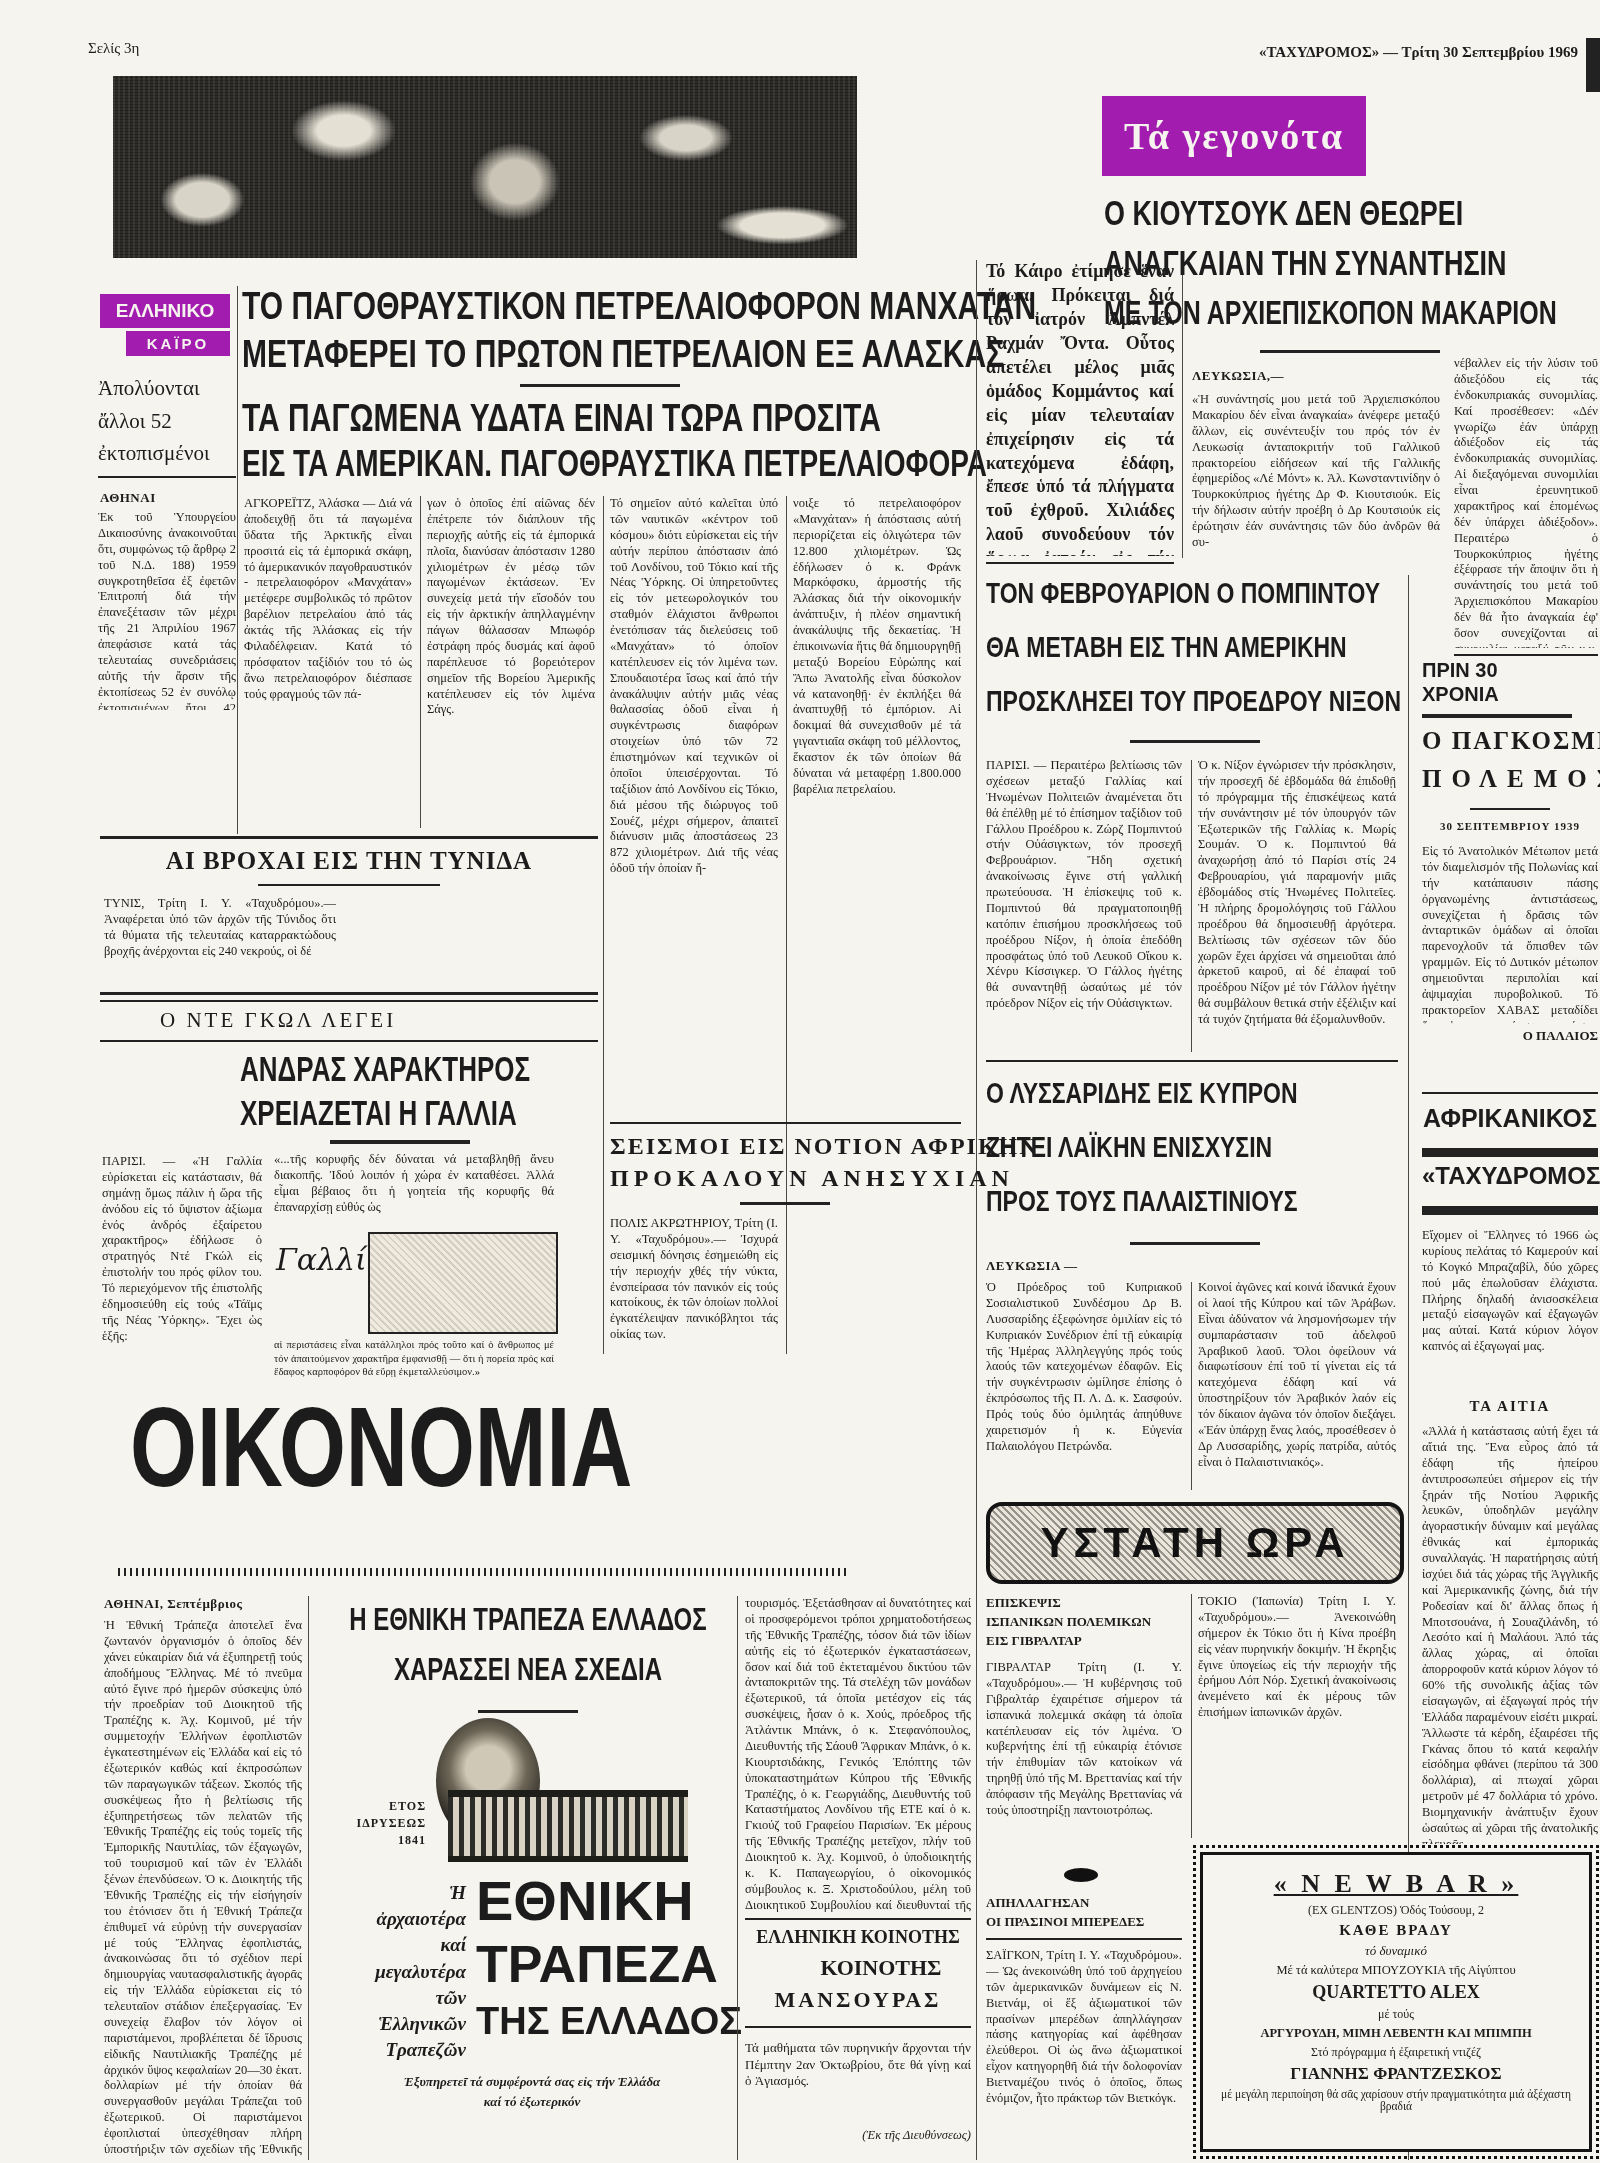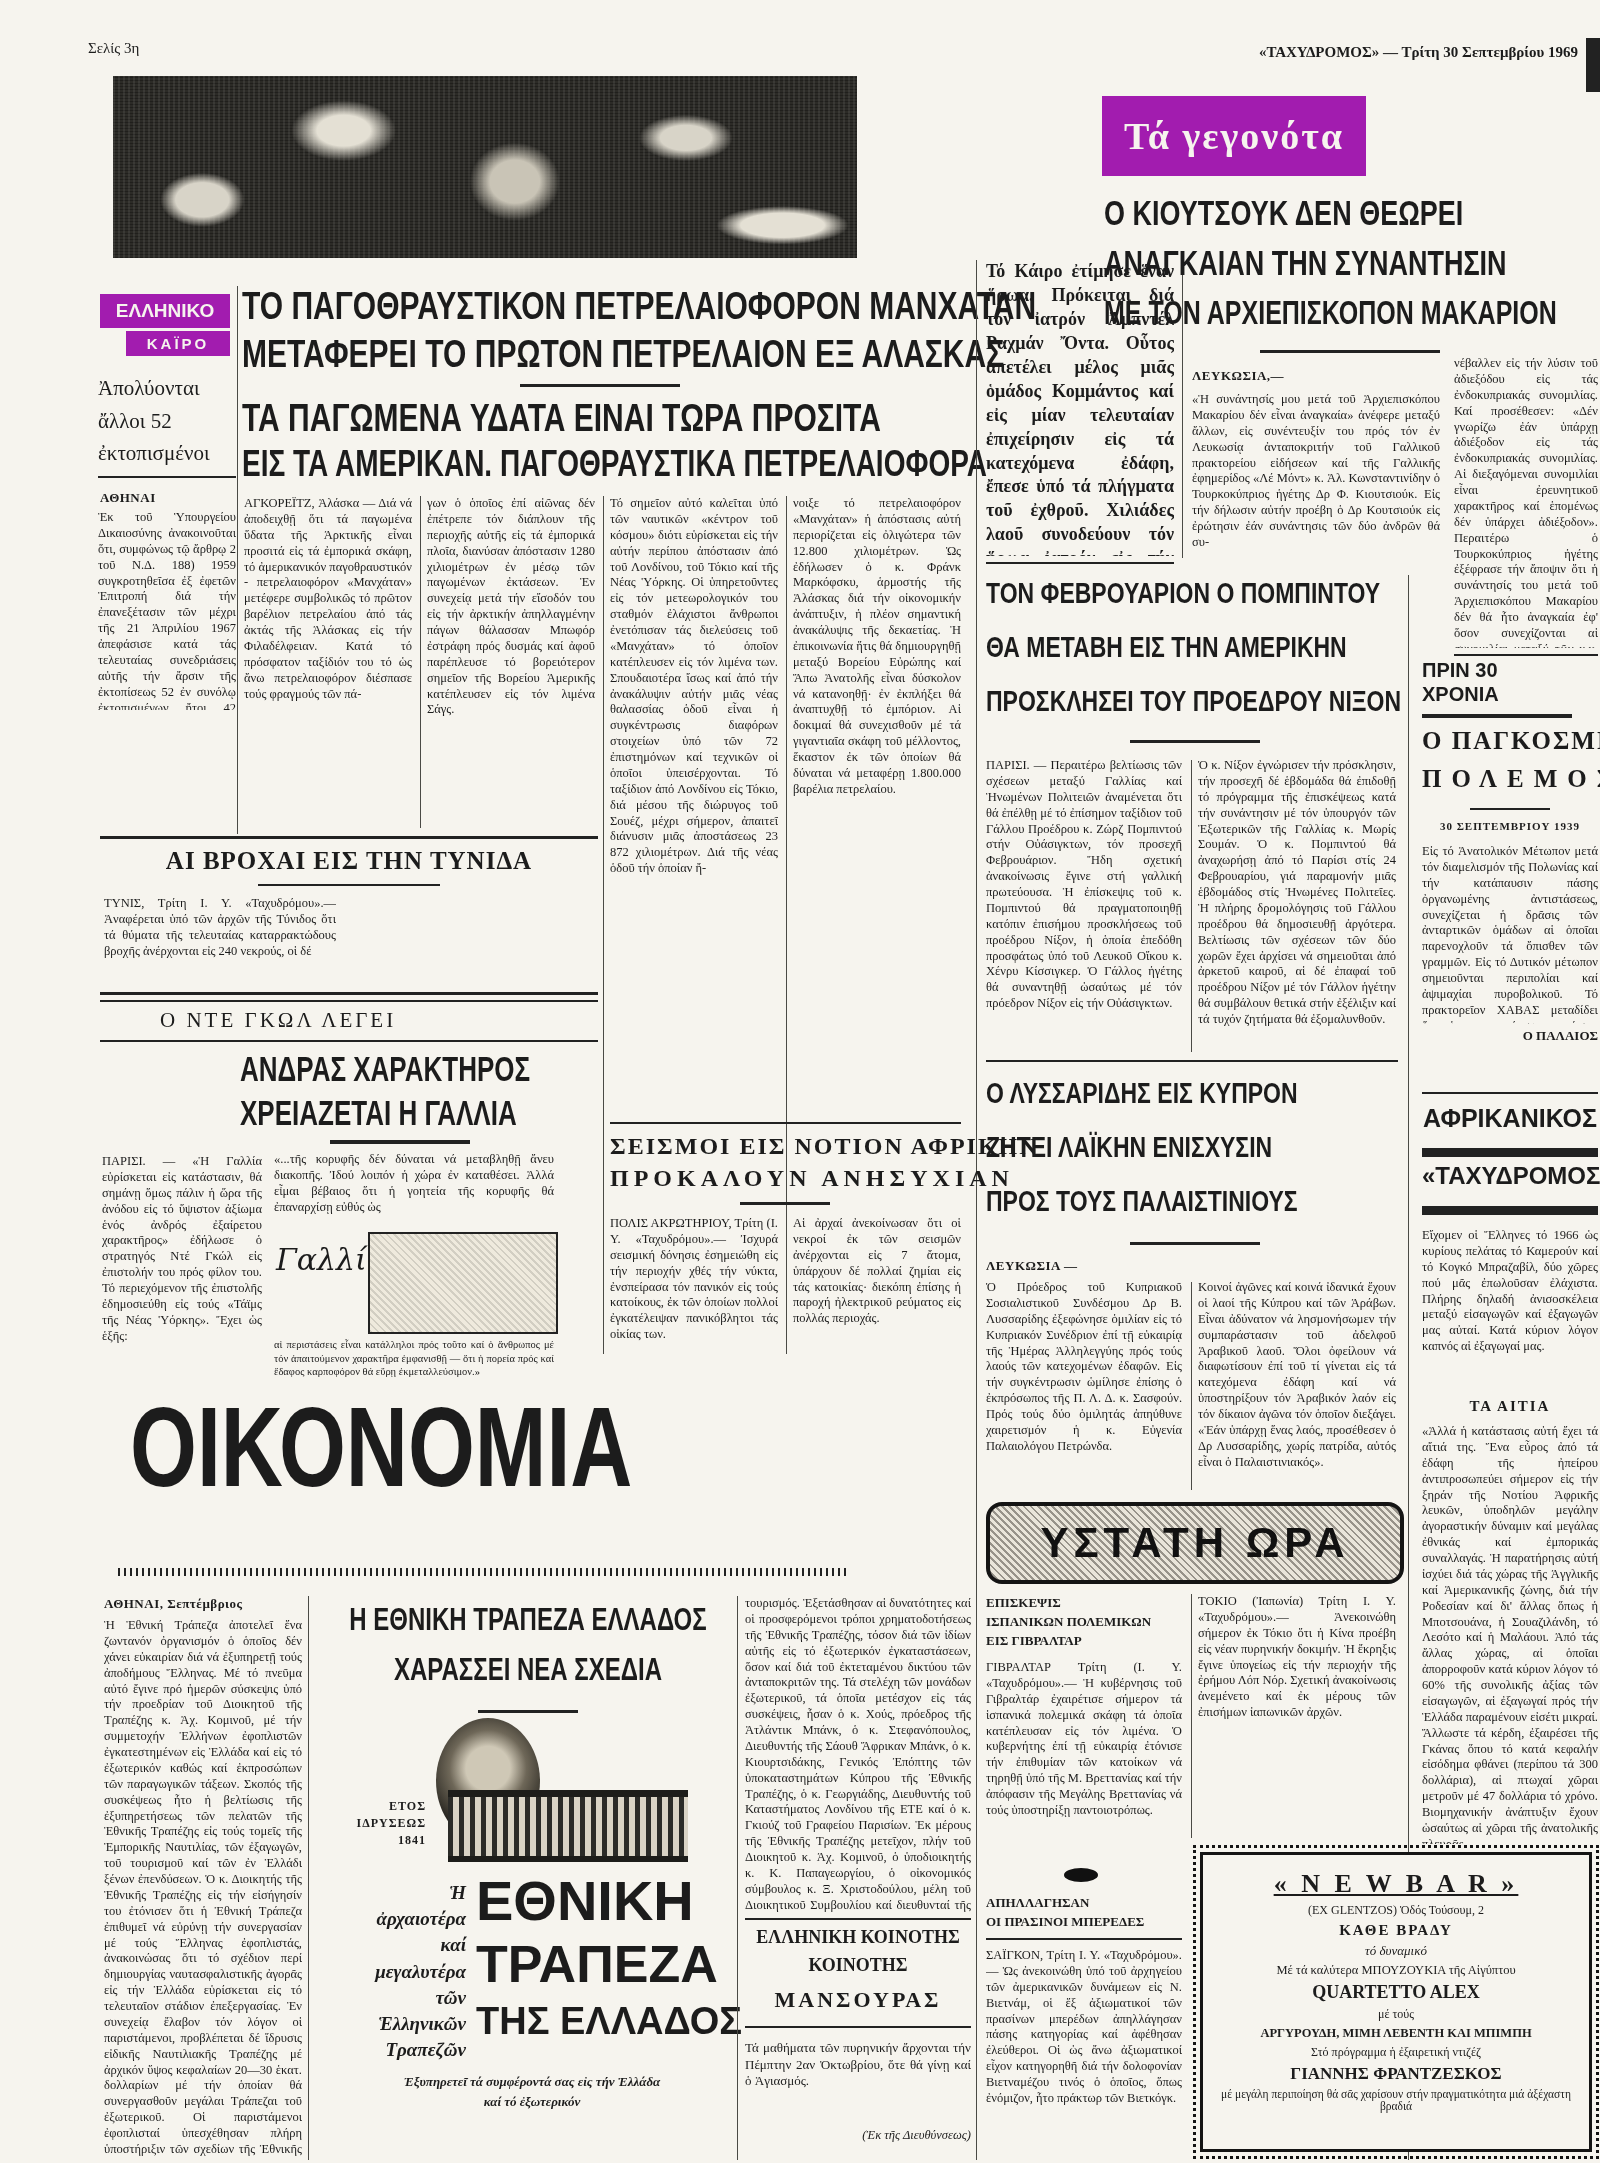--- a/index.html
+++ b/index.html
@@ -129,21 +129,20 @@
   <div class="b j" style="left:274px;top:1152px;width:280px;height:82px;">«...τῆς κορυφῆς δέν δύναται νά μεταβληθῇ ἄνευ διακοπῆς. Ἰδού λοιπόν ἡ χώρα ἐν καταθέσει. Ἀλλά εἶμαι βέβαιος ὅτι ἡ γοητεία τῆς κορυφῆς θά ἐπαναρχίσῃ εὐθύς ὡς</div>
   <div class="b" style="left:276px;top:1242px;font-size:30px;font-style:italic;font-family:'DejaVu Serif',serif;">Γαλλία</div>
   <div class="b stampframe" style="left:368px;top:1232px;width:186px;height:98px;"></div>
   <div class="b j" style="left:274px;top:1338px;width:280px;height:48px;font-size:10.5px;line-height:1.3;">αἱ περιστάσεις εἶναι κατάλληλοι πρός τοῦτο καί ὁ ἄνθρωπος μέ τόν ἀπαιτούμενον χαρακτῆρα ἐμφανισθῇ — ὅτι ἡ πορεία πρός καί ἔδαφος καρποφόρον θά εὕρῃ ἐκμεταλλεύσιμον.»</div>
 
   <div class="b rule" style="left:610px;top:1122px;width:351px;height:2px;"></div>
   <div class="b ctr serifhl" style="left:610px;top:1134px;width:352px;font-size:24px;letter-spacing:2px;">ΣΕΙΣΜΟΙ ΕΙΣ ΝΟΤΙΟΝ ΑΦΡΙΚΗΝ</div>
   <div class="b ctr serifhl" style="left:610px;top:1166px;width:352px;font-size:24px;letter-spacing:5px;">ΠΡΟΚΑΛΟΥΝ ΑΝΗΣΥΧΙΑΝ</div>
   <div class="b rule" style="left:740px;top:1202px;width:90px;height:3px;"></div>
   <div class="b j" style="left:610px;top:1216px;width:168px;height:138px;">ΠΟΛΙΣ ΑΚΡΩΤΗΡΙΟΥ, Τρίτη (Ι. Υ. «Ταχυδρόμου».— Ἰσχυρά σεισμική δόνησις ἐσημειώθη εἰς τήν περιοχήν χθές τήν νύκτα, ἐνσπείρασα τόν πανικόν εἰς τούς κατοίκους, ἐκ τῶν ὁποίων πολλοί ἐγκατέλειψαν πανικόβλητοι τάς οἰκίας των.</div>
-  <div class="b j" style="left:793px;top:1216px;width:168px;height:138px;">Αἱ ἀρχαί ἀνεκοίνωσαν ὅτι οἱ νεκροί ἐκ τῶν σεισμῶν ἀνέρχονται εἰς 7 ἄτομα, ὑπάρχουν δέ πολλαί ζημίαι εἰς τάς κατοικίας· διεκόπη ἐπίσης ἡ παροχή ἠλεκτρικοῦ ρεύματος εἰς πολλάς περιοχάς.</div>
 
   <div class="b rule" style="left:986px;top:1060px;width:412px;height:2px;"></div>
   <div class="b hl tall" style="left:986px;top:1078px;font-size:23px;font-weight:800;">Ο ΛΥΣΣΑΡΙΔΗΣ ΕΙΣ ΚΥΠΡΟΝ</div>
   <div class="b hl tall" style="left:986px;top:1132px;font-size:23px;font-weight:800;">ΖΗΤΕΙ ΛΑΪΚΗΝ ΕΝΙΣΧΥΣΙΝ</div>
   <div class="b hl tall" style="left:986px;top:1186px;font-size:23px;font-weight:800;">ΠΡΟΣ ΤΟΥΣ ΠΑΛΑΙΣΤΙΝΙΟΥΣ</div>
   <div class="b rule" style="left:1130px;top:1242px;width:130px;height:3px;"></div>
   <div class="b dl" style="left:986px;top:1258px;">ΛΕΥΚΩΣΙΑ —</div>
   <div class="b j" style="left:986px;top:1280px;width:196px;height:212px;">Ὁ Πρόεδρος τοῦ Κυπριακοῦ Σοσιαλιστικοῦ Συνδέσμου Δρ Β. Λυσσαρίδης ἐξεφώνησε ὁμιλίαν εἰς τό Κυπριακόν Συνέδριον ἐπί τῇ εὐκαιρίᾳ τῆς Ἡμέρας Ἀλληλεγγύης πρός τούς λαούς τῶν κατεχομένων ἐδαφῶν. Εἰς τήν συγκέντρωσιν ὡμίλησε ἐπίσης ὁ ἐκπρόσωπος τῆς Π. Λ. Δ. κ. Σασφούν. Πρός τούς δύο ὁμιλητάς ἀπηύθυνε χαιρετισμόν ἡ κ. Εὐγενία Παλαιολόγου Πετρώνδα.</div>
   <div class="b j" style="left:1198px;top:1280px;width:198px;height:212px;">Κοινοί ἀγῶνες καί κοινά ἰδανικά ἔχουν οἱ λαοί τῆς Κύπρου καί τῶν Ἀράβων. Εἶναι ἀδύνατον νά λησμονήσωμεν τήν συμπαράστασιν τοῦ ἀδελφοῦ Ἀραβικοῦ λαοῦ. Ὅλοι ὀφείλουν νά διαφωτίσουν ἐπί τοῦ τί γίνεται εἰς τά κατεχόμενα ἐδάφη καί νά ὑποστηρίξουν τόν Ἀραβικόν λαόν εἰς τόν δίκαιον ἀγῶνα τόν ὁποῖον διεξάγει. «Ἐάν ὑπάρχῃ ἕνας λαός, προσέθεσεν ὁ Δρ Λυσσαρίδης, χωρίς πατρίδα, αὐτός εἶναι ὁ Παλαιστινιακός».</div>
   <div class="b vrule" style="left:1191px;top:1282px;height:208px;"></div>
@@ -197,21 +196,21 @@
   <div class="b hl" style="left:476px;top:1938px;font-size:52px;font-weight:800;">ΤΡΑΠΕΖΑ</div>
   <div class="b hl" style="left:476px;top:2002px;font-size:38px;font-weight:800;">ΤΗΣ ΕΛΛΑΔΟΣ</div>
   <div class="b ctr" style="left:330px;top:2074px;width:404px;font-size:13px;font-weight:700;font-style:italic;">Ἐξυπηρετεῖ τά συμφέροντά σας εἰς τήν Ἑλλάδα</div>
   <div class="b ctr" style="left:330px;top:2094px;width:404px;font-size:13px;font-weight:700;font-style:italic;">καί τό ἐξωτερικόν</div>
   <div class="b vrule" style="left:737px;top:1596px;height:564px;"></div>
 
   <div class="b j" style="left:745px;top:1596px;width:226px;height:316px;">τουρισμός. Ἐξετάσθησαν αἱ δυνατότητες καί οἱ προσφερόμενοι τρόποι χρηματοδοτήσεως τῆς Ἐθνικῆς Τραπέζης, τόσον διά τῶν ἰδίων αὐτῆς εἰς τό ἐξωτερικόν ἐγκαταστάσεων, ὅσον καί διά τοῦ ἐκτεταμένου δικτύου τῶν ἀνταποκριτῶν της. Τά στελέχη τῶν μονάδων ἐξωτερικοῦ, τά ὁποῖα μετέσχον εἰς τάς συσκέψεις, ἦσαν ὁ κ. Χούς, πρόεδρος τῆς Ἀτλάντικ Μπάνκ, ὁ κ. Στεφανόπουλος, Διευθυντής τῆς Σάουθ Ἄφρικαν Μπάνκ, ὁ κ. Κιουρτσιδάκης, Γενικός Ἐπόπτης τῶν ὑποκαταστημάτων Κύπρου τῆς Ἐθνικῆς Τραπέζης, ὁ κ. Γεωργιάδης, Διευθυντής τοῦ Καταστήματος Λονδίνου τῆς ΕΤΕ καί ὁ κ. Γκιούζ τοῦ Γραφείου Παρισίων. Ἐκ μέρους τῆς Ἐθνικῆς Τραπέζης μετεῖχον, πλήν τοῦ Διοικητοῦ κ. Ἀχ. Κομινοῦ, ὁ ὑποδιοικητής κ. Κ. Παπαγεωργίου, ὁ οἰκονομικός σύμβουλος κ. Ξ. Χριστοδούλου, μέλη τοῦ Διοικητικοῦ Συμβουλίου καί διευθυνταί τῆς τραπέζης. Ἔτσι διά μίαν ἀκόμη φοράν ἡ Ἐθνική Τράπεζα ἀπέδειξε ὅτι εὑρίσκεται ἐπί κεφαλῆς ἐθνικῶν προσπαθειῶν.</div>
 
   <div class="b rule" style="left:745px;top:1918px;width:226px;height:2px;"></div>
   <div class="b ctr serifhl" style="left:745px;top:1928px;width:226px;font-size:18px;">ΕΛΛΗΝΙΚΗ ΚΟΙΝΟΤΗΣ</div>
-  <div class="b ctr serifhl" style="left:745px;top:1956px;width:226px;font-size:18px;">ΚΟΙΝΟΤΗΣ</div>
+  <div class="b ctr serifhl" style="left:768px;top:1956px;width:226px;font-size:22px;">ΚΟΙΝΟΤΗΣ</div>
   <div class="b ctr serifhl" style="left:745px;top:1988px;width:226px;font-size:22px;letter-spacing:3px;">ΜΑΝΣΟΥΡΑΣ</div>
   <div class="b rule" style="left:745px;top:2026px;width:226px;height:2px;"></div>
   <div class="b j" style="left:745px;top:2040px;width:226px;height:80px;font-size:13px;">Τά μαθήματα τῶν πυρηνικήν ἄρχονται τήν Πέμπτην 2αν Ὀκτωβρίου, ὅτε θά γίνῃ καί ὁ Ἁγιασμός.</div>
   <div class="b" style="left:745px;top:2128px;width:226px;text-align:right;font-size:12.5px;font-style:italic;">(Ἐκ τῆς Διευθύνσεως)</div>
 
   <div class="b adbox" style="left:1200px;top:1852px;width:392px;height:300px;">
     <div style="font-size:26px;font-weight:700;letter-spacing:4px;text-decoration:underline;">« N E W   B A R »</div>
     <div style="font-size:12px;">(EX GLENTZOS)  Ὁδός Τούσουμ, 2</div>
     <div style="font-size:15px;font-weight:700;letter-spacing:2px;">ΚΑΘΕ ΒΡΑΔΥ</div>
     <div style="font-size:13px;font-style:italic;">τό δυναμικό</div>

